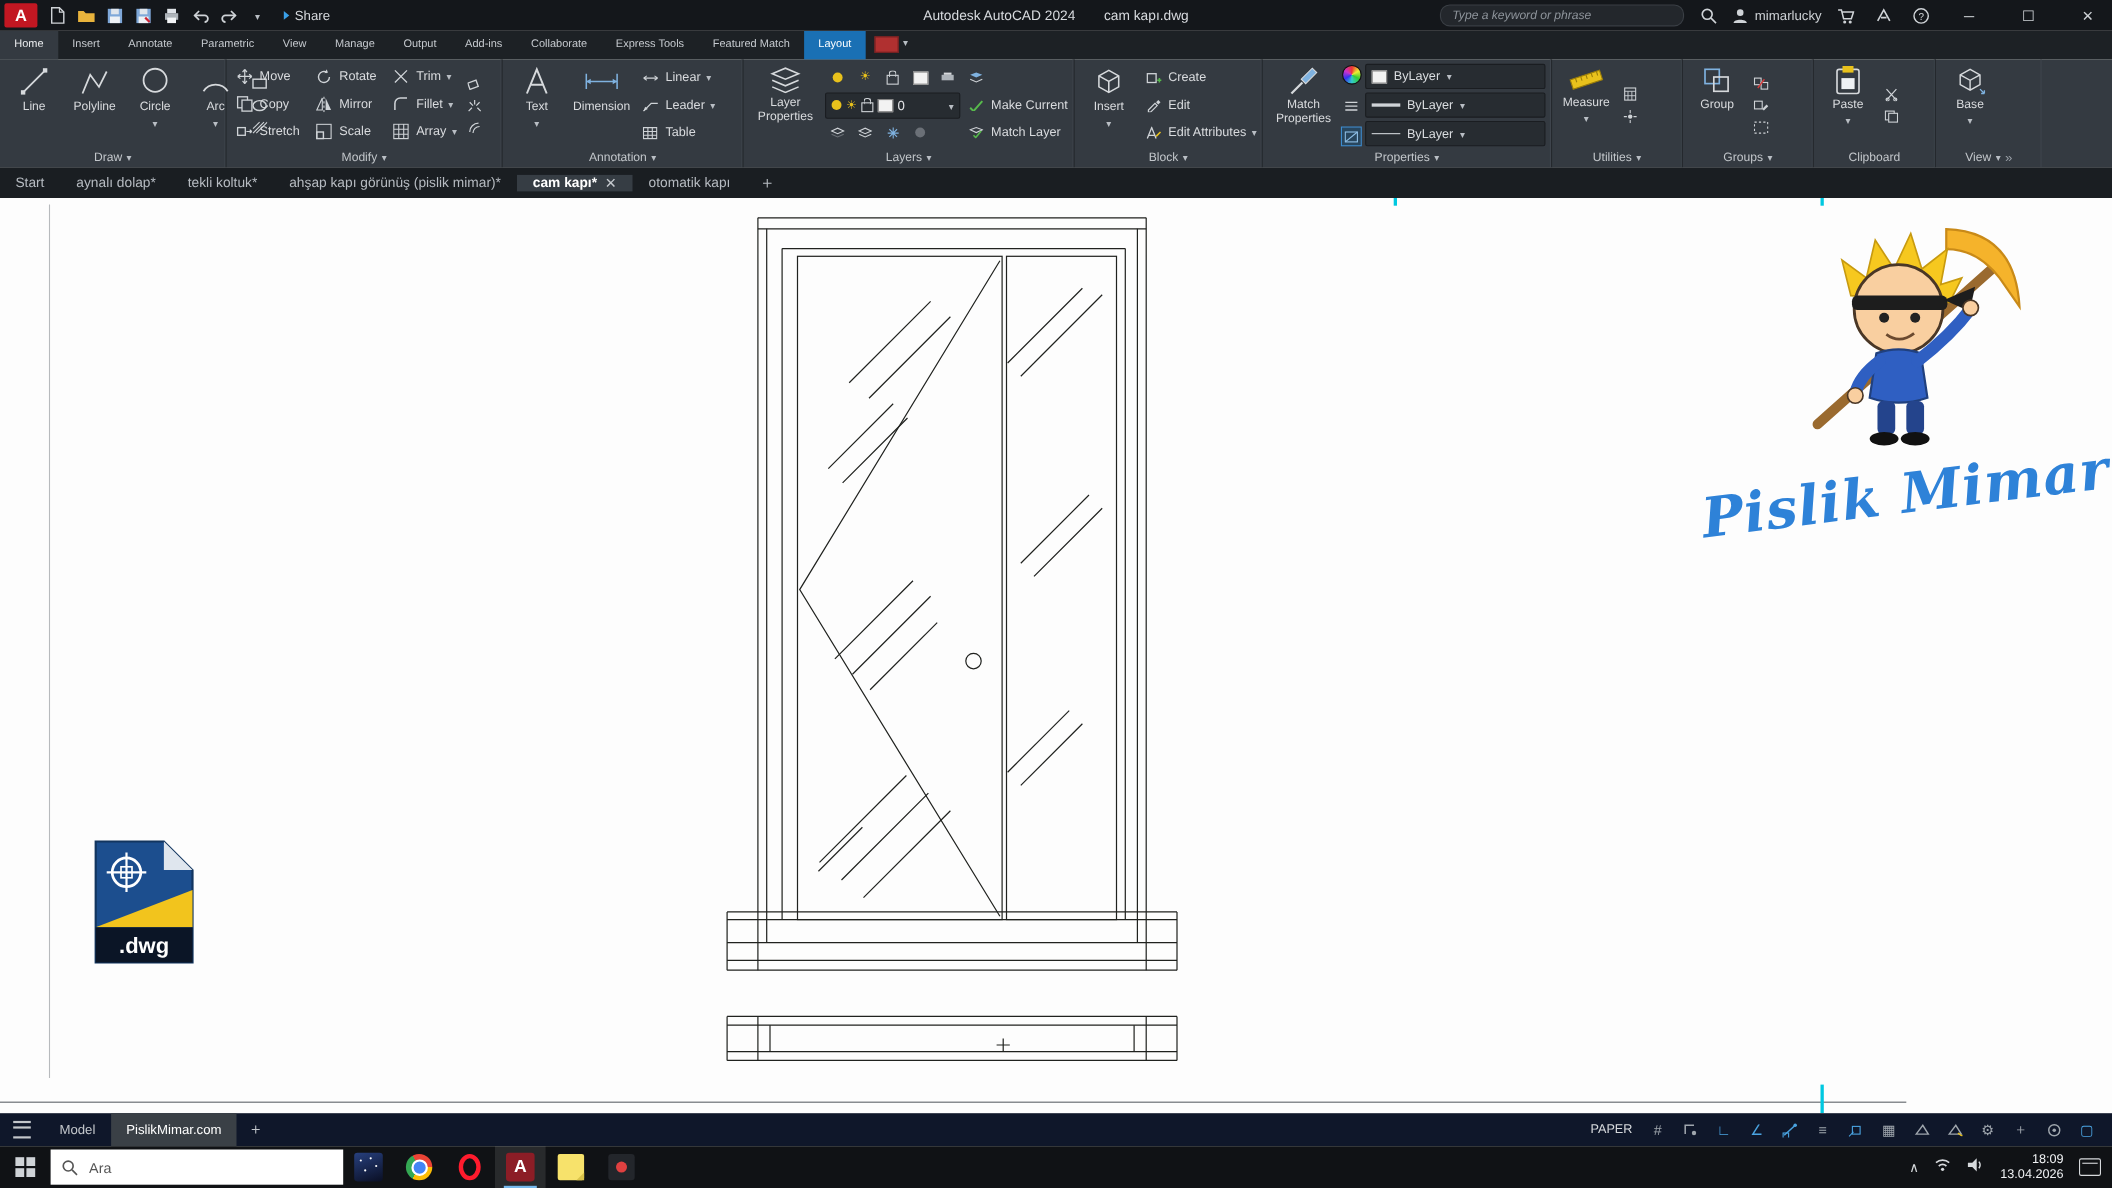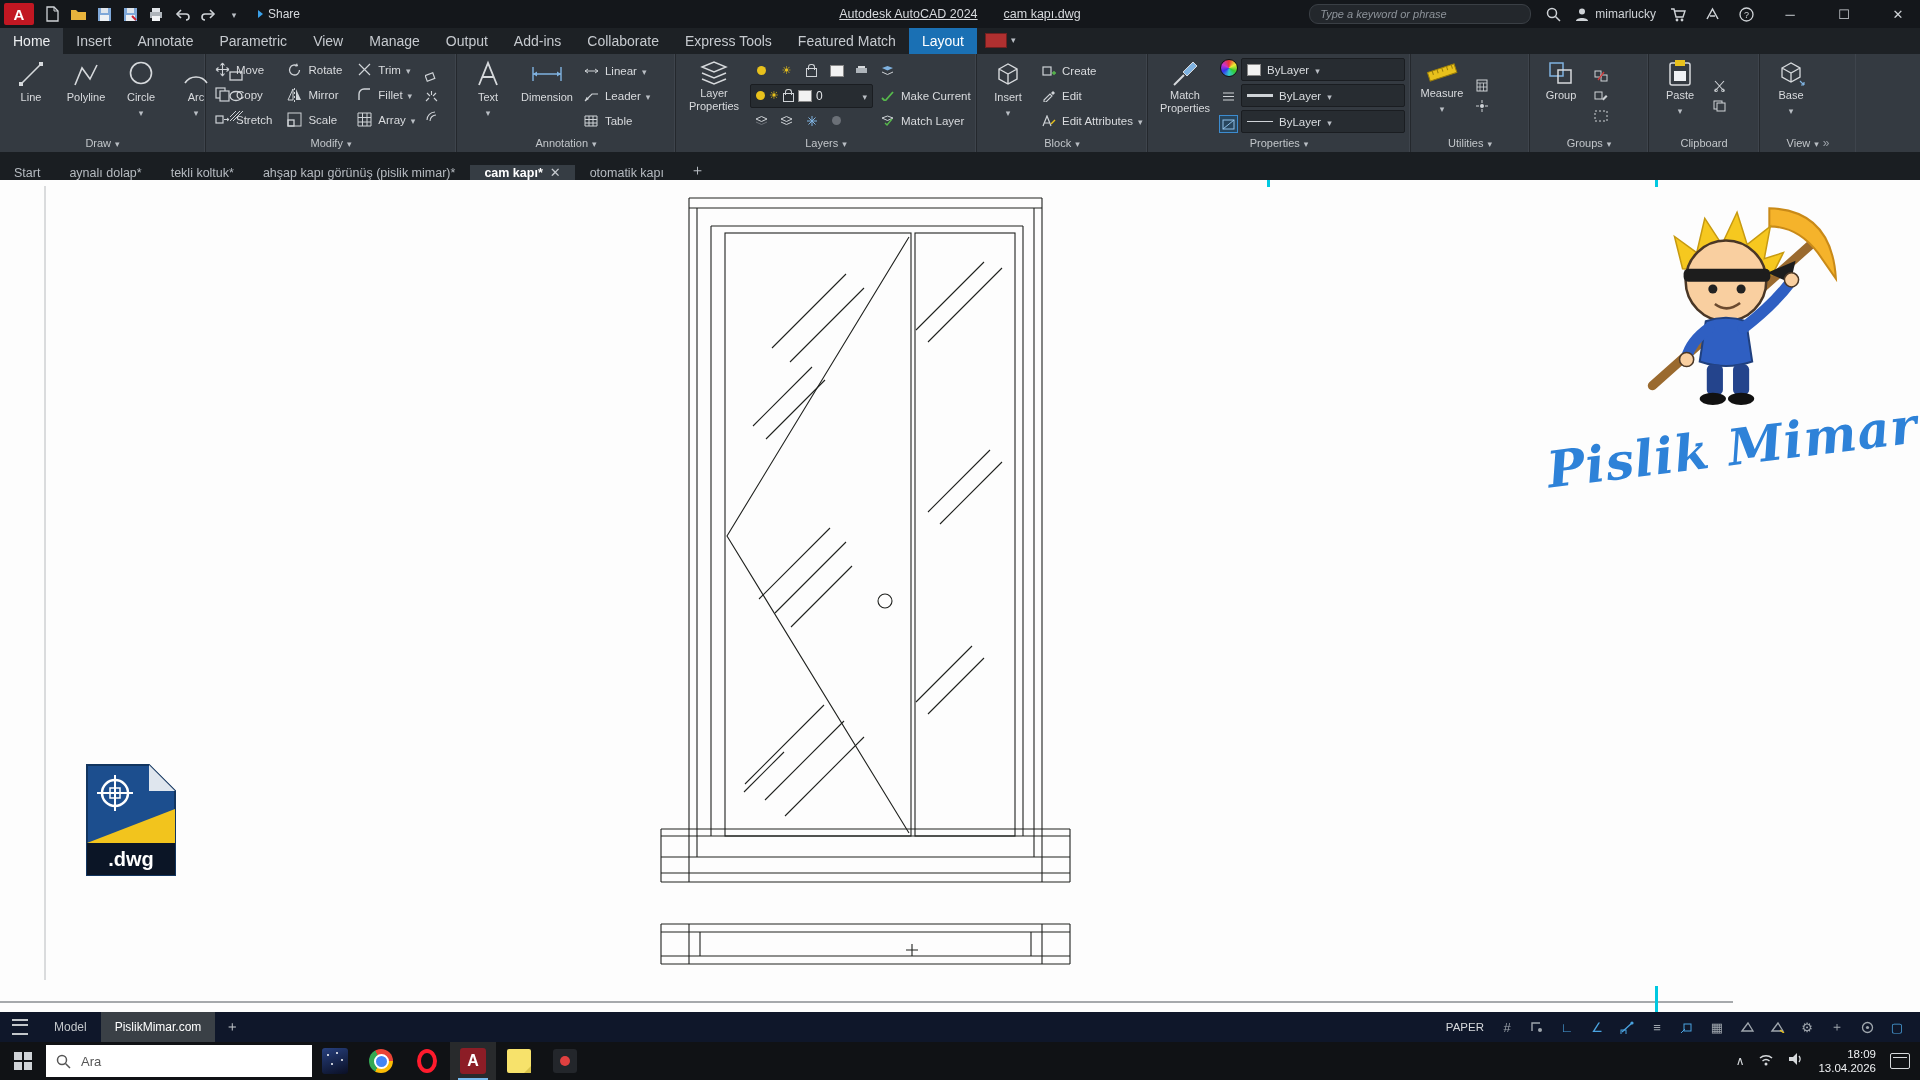--- a/index.html
+++ b/index.html
@@ -7,30 +7,30 @@
   .screen{position:relative;width:1920px;height:1080px;background:#fdfdfd;}
 
   
   .titlebar{position:absolute;left:0;top:0;width:1920px;height:28px;background:#14171b;display:flex;align-items:center;color:#cfd3d7;font-size:12px;z-index:30;}
   .qat{display:flex;align-items:center;gap:2px;padding-left:4px;}
   .applogo{width:30px;height:22px;background:#c21722;color:#fff;font-weight:bold;font-size:15px;display:flex;align-items:center;justify-content:center;border-radius:2px;margin-right:4px;}
   .qi{width:24px;height:22px;display:flex;align-items:center;justify-content:center;border-radius:2px;}
   .qi svg{display:block;}
   .share{display:flex;align-items:center;gap:5px;margin-left:10px;color:#d7dade;}
   .share .tri{width:0;height:0;border-left:5px solid #3aa0e8;border-top:4px solid transparent;border-bottom:4px solid transparent;}
-  .tcenter{position:absolute;left:0;right:0;top:0;height:28px;display:flex;align-items:center;justify-content:center;gap:26px;pointer-events:none;color:#d7dade;font-size:12.5px;text-decoration:underline;}
+  .tcenter{position:absolute;left:0;right:0;top:0;height:28px;display:flex;align-items:center;justify-content:center;gap:26px;pointer-events:none;color:#d7dade;font-size:12.5px;}
   .tright{margin-left:auto;display:flex;align-items:center;gap:10px;height:28px;padding-right:0;}
   .tsearch{width:200px;height:18px;background:#23272c;border:1px solid #3a3f45;border-radius:9px;color:#cfd3d7;font-size:11px;padding:0 10px;font-style:italic;}
   .tsearch::placeholder{color:#8e949b;font-style:italic;}
   .user{display:flex;align-items:center;gap:6px;}
   .winbtn{width:44px;height:28px;display:flex;align-items:center;justify-content:center;color:#cfd3d7;font-size:13px;}
 
   
   .ribbontabs{position:absolute;left:0;top:28px;width:1920px;height:26px;background:#1d2125;display:flex;align-items:flex-end;z-index:29;}
-  .rtab{padding:0 13px;height:26px;line-height:26px;font-size:14px;color:#c6cacf;white-space:nowrap;}
+  .rtab{padding:0 13px;height:26px;line-height:26px;font-size:10px;color:#c6cacf;white-space:nowrap;}
   .rtab.active{background:#343a41;color:#eceef0;}
   .rtab.blue{background:#1a70b4;color:#ffffff;}
   .swatch-box{width:20px;height:13px;background:#b03030;border:1px solid #702020;margin:0 4px 6px 8px;}
   .caret{display:inline-block;}
   .caret::after{content:"▾";font-size:9px;color:#b9bec4;}
 
   
   .ribbon{position:absolute;left:0;top:54px;width:1920px;height:98px;background:#343a41;display:flex;z-index:28;}
   .panel{height:98px;display:flex;flex-direction:column;border-right:1px solid #24282d;box-shadow:inset -1px 0 0 #3e444c;}
   .pcontent{flex:1;display:flex;align-items:stretch;padding:3px 5px 0 5px;gap:3px;}
@@ -51,21 +51,21 @@
   .lw-line{width:26px;height:3px;background:#cfd3d7;flex:none;}
   .lt-line{width:26px;height:1px;background:#cfd3d7;flex:none;}
   .cwheel{width:16px;height:16px;border-radius:50%;background:conic-gradient(#e33,#ee3,#3c3,#3cc,#33e,#c3c,#e33);border:1px solid #111;flex:none;}
   .bulb{width:9px;height:9px;border-radius:50%;background:#e8c11c;flex:none;}
   .sun{color:#e8c11c;font-size:11px;}
   .locki{width:9px;height:7px;border:1px solid #cfd3d7;position:relative;margin-top:4px;flex:none;}
   .locki::before{content:"";position:absolute;top:-5px;left:1px;width:5px;height:5px;border:1px solid #cfd3d7;border-bottom:none;border-radius:3px 3px 0 0;}
   .chev2::after{content:"»";color:#9aa0a7;font-size:12px;}
 
   
-  .filetabs{position:absolute;left:0;top:152px;width:1920px;height:28px;background:#1a1e22;display:flex;align-items:flex-end;z-index:27;color:#b6bbc1;font-size:12.5px;}
+  .filetabs{position:absolute;left:0;top:152px;width:1920px;height:28px;background:#1a1e22;display:flex;align-items:center;z-index:27;color:#b6bbc1;font-size:12.5px;}
   .ftab{display:flex;align-items:center;gap:7px;padding:0 14px;white-space:nowrap;}
   .ftab.active{background:#363d44;color:#ffffff;font-weight:bold;}
   .fdiv{width:1px;background:#3a4046;transform:skewX(-18deg);margin:5px 0;}
   .fclose{color:#c6cacf;font-weight:normal;font-size:13px;}
   .fplus{display:flex;align-items:center;padding:0 12px;color:#b6bbc1;font-size:15px;}
 
   
   .canvas{position:absolute;left:0;top:180px;width:1920px;height:832px;background:#fdfdfd;overflow:hidden;}
   .canvas svg.drawing{position:absolute;left:0;top:0;}
   .logo{position:absolute;right:4px;top:2px;width:370px;text-align:center;}

